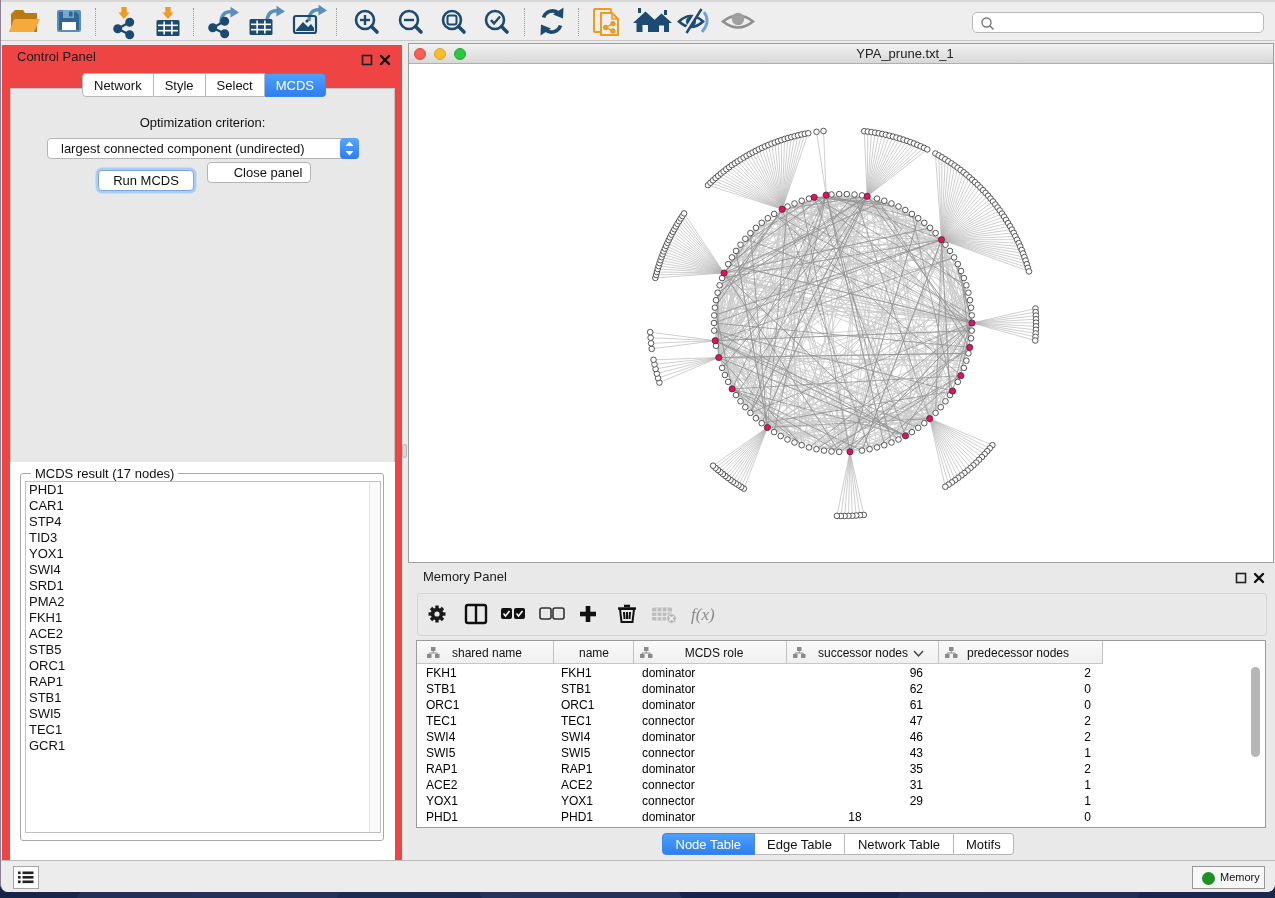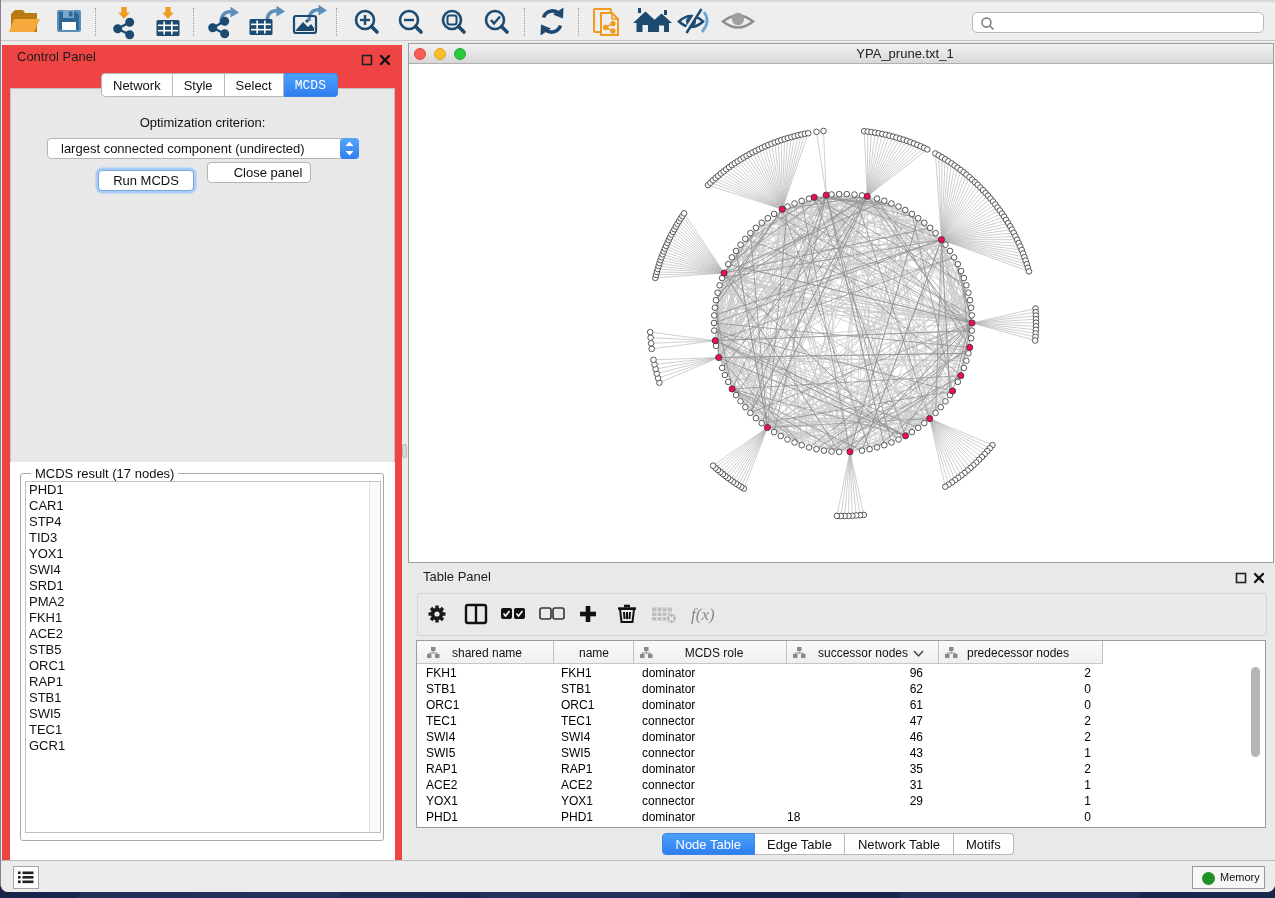--- a/index.html
+++ b/index.html
@@ -8,22 +8,22 @@
 #toolbar { position:absolute; left:0; top:0; width:1275px; height:41px; background:#eeeeee; border-top:2px solid #d8d8d8; border-bottom:1px solid #c8c8c8; }
 .sep { position:absolute; top:6px; height:28px; border-left:1px dotted #999; }
 #searchbox { position:absolute; right:12px; top:10px; width:292px; height:21px; background:#fff; border:1px solid #b9b9b9; border-radius:5px; }
 #searchbox svg { position:absolute; left:7px; top:3px; }
 
 #cpanel { position:absolute; left:1px; top:45px; width:400px; height:815px; background:#ef4444; }
 #cpanel .ptitle { position:absolute; left:15px; top:4px; font-size:13px; color:#1a1a1a; }
 .wbtns { position:absolute; right:11px; top:7px; }
 #tabs { position:absolute; left:80px; top:28px; height:24px; font-size:13px; z-index:5; }
 .tab { float:left; background:#fff; border:1px solid #b8b8b8; border-left:none; height:24px; line-height:23px; padding:0 11px; color:#111; }
-.tab.first { border-left:1px solid #b8b8b8; border-radius:4px 0 0 4px;margin-left:19px; }
-.tab.last { border-radius:0 4px 4px 0;font-family:Liberation Mono, monospace; }
+.tab.first { border-left:1px solid #b8b8b8; border-radius:4px 0 0 4px; }
+.tab.last { border-radius:0 4px 4px 0; }
 .tab.sel { background:linear-gradient(#4da1fc,#2e7ef0); color:#fff; border-color:#3a87ec; }
 #graybox { position:absolute; left:8px; top:43px; width:385px; height:376px; background:#e8e8e8; border:1px solid #c3c3c3; border-bottom:none; }
 #optlabel { position:absolute; left:0; top:26px; width:100%; text-align:center; font-size:13px; color:#111; }
 #dropdown { position:absolute; left:36px; top:49px; width:312px; height:21px; background:#fff; border:1px solid #b5b5b5; border-radius:4px; font-size:13px; line-height:19px; color:#111; }
 #dropdown .dtext { padding-left:13px; }
 #dropdown .darr { position:absolute; right:-1px; top:-1px; width:19px; height:21px; background:linear-gradient(#57a6fc,#2d7df0); border-radius:4px; }
 .btn { position:absolute; height:21px; background:#fff; border:1px solid #b5b5b5; border-radius:4px; font-size:13px; text-align:center; line-height:19px; color:#111; }
 #runbtn { left:87px; top:81px; width:96px; box-shadow:0 0 0 2.5px #a9cdf8; border-color:#7aa8d8; }
 #closebtn { left:196px; top:73px; width:104px;padding-left:18px; }
 #whitearea { position:absolute; left:8px; top:417px; width:385px; height:429px; background:#fff; }
@@ -1257,21 +1257,21 @@
 <circle cx="405.2" cy="133.3" r="3.1"></circle>
 <circle cx="560.7" cy="283.4" r="3.1"></circle>
 <circle cx="551.8" cy="311.7" r="3.1"></circle>
 <circle cx="543.6" cy="327.0" r="3.1"></circle>
 <circle cx="496.5" cy="371.8" r="3.1"></circle>
 <circle cx="323.1" cy="324.9" r="3.1"></circle>
 </g>
 </svg></div>
   </div>
   <div id="tpanel">
-    <div class="ptitle">Table Panel</div>
+    <div class="ptitle">Memory Panel</div>
     <div class="wbtns"><svg width="30" height="12">
           <rect x="1.5" y="1.5" width="9" height="9" fill="none" stroke="#222" stroke-width="1.6"></rect>
 <g stroke="#111" stroke-width="2.4" stroke-linecap="round">
             <line x1="20" y1="2" x2="28" y2="10"></line>
             <line x1="28" y1="2" x2="20" y2="10"></line>
           </g>
         </svg></div>
     <div id="ttoolbar">
         <svg width="850" height="43" style="position:absolute;left:0;top:0">
           <g transform="translate(-11,0)">
@@ -1424,21 +1424,21 @@
             <span style="left:9px">YOX1</span>
             <span style="left:144px">YOX1</span>
             <span style="left:225px">connector</span>
             <span style="left:370px;width:136px;text-align:right">29</span>
             <span style="left:522px;width:152px;text-align:right">1</span>
           </div>
           <div class="trow" style="top:168px">
             <span style="left:9px">PHD1</span>
             <span style="left:144px">PHD1</span>
             <span style="left:225px">dominator</span>
-            <span style="left:370px;width:136px;text-align:left">18</span>
+            <span style="left:370px;width:136px;text-align:center">18</span>
             <span style="left:522px;width:152px;text-align:right">0</span>
           </div>
         </div>
       <div id="tsb">
           <div class="thumb"></div>
         </div>
     </div>
     <div id="btabs">
       <div class="btab first sel">Node Table</div>
         <div class="btab">Edge Table</div>

